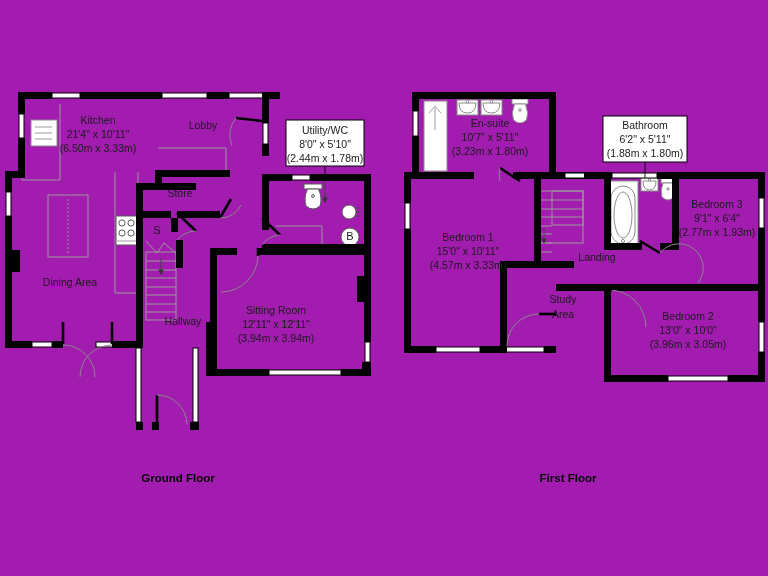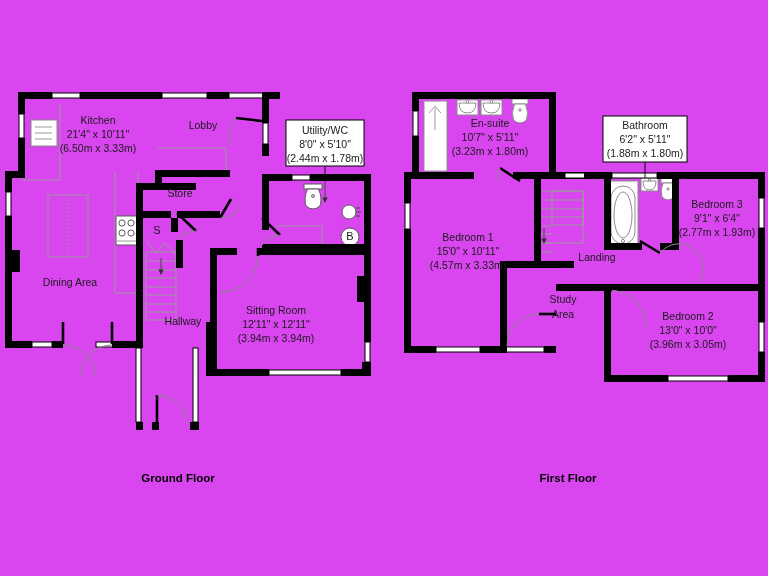--- a/index.html
+++ b/index.html
@@ -12,21 +12,21 @@
     width: 768px;
     height: 576px;
     font-family: "Liberation Sans", sans-serif;
     color: #000000;
     overflow: hidden;
   }
   #plan-root {
     position: relative;
     width: 768px;
     height: 576px;
-    background: #d946ef;
+    background: #a21caf;
   }
   svg#floorplan-svg {
     display: block;
     width: 768px;
     height: 576px;
   }
   .wall { fill: #000000; }
   .thinline {
     fill: none;
     stroke: #9a9a9a;

